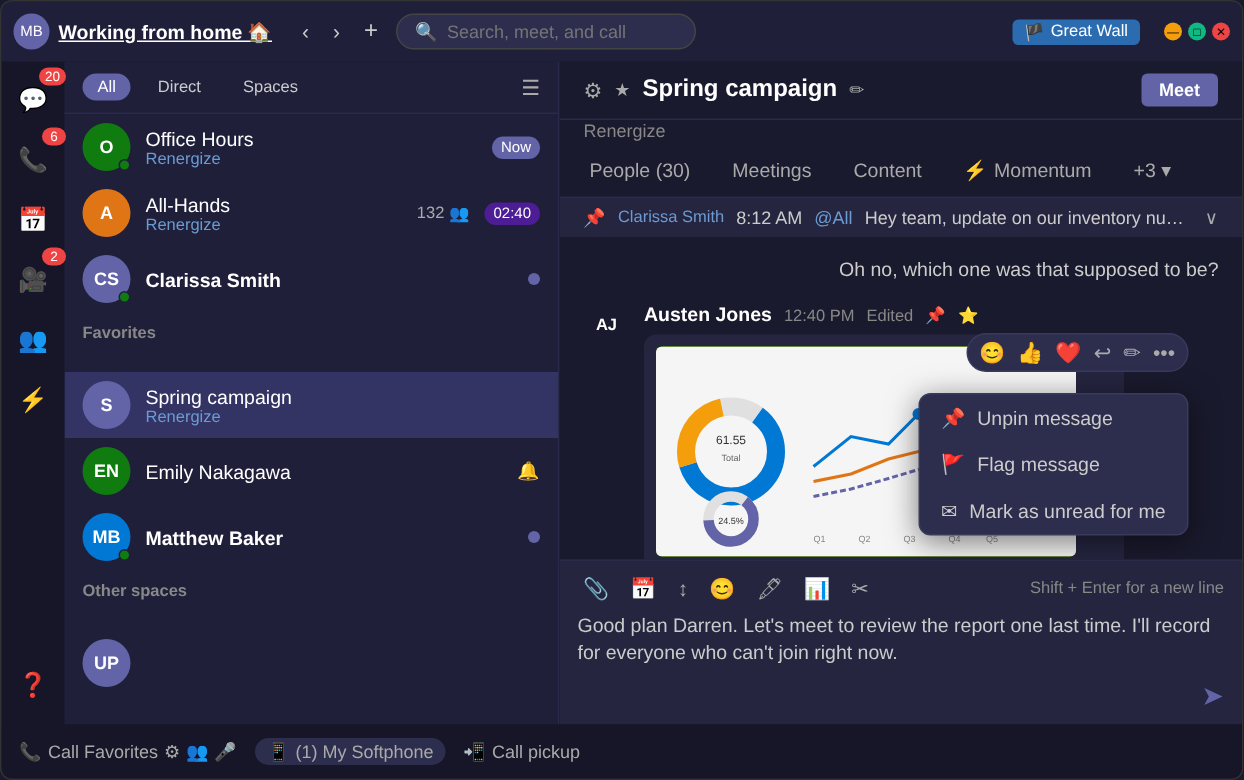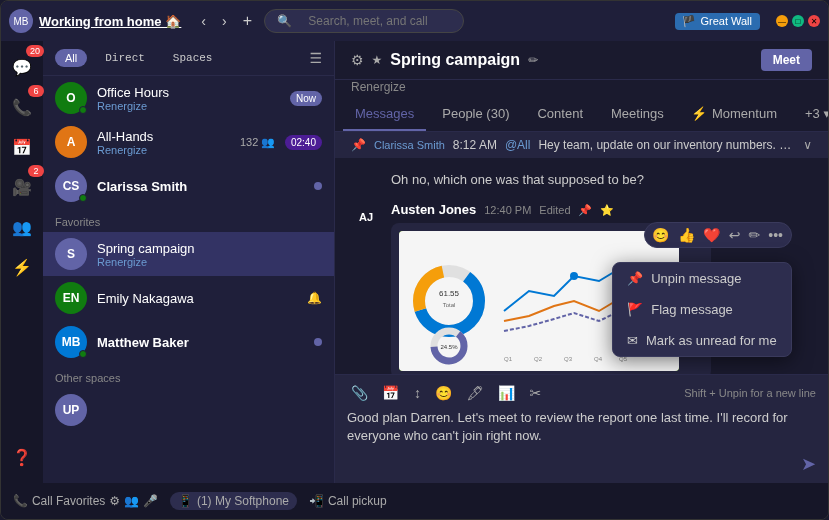--- a/index.html
+++ b/index.html
@@ -88,21 +88,20 @@
       gap: 6px;
       width: 200px;
     }
     .search-input {
       background: none;
       border: none;
       color: #ccc;
       font-size: 12px;
       outline: none;
       width: 140px;
-      text-align: center;
     }
     .title-bar-right {
       display: flex;
       align-items: center;
       gap: 8px;
     }
     .great-wall-badge {
       background: #2b6cb0;
       color: white;
       font-size: 11px;
@@ -131,21 +130,21 @@
     .win-ctrl.maximize { background: #10b981; }
     .win-ctrl.close { background: #ef4444; }
     
     .main-layout {
       display: flex;
       flex: 1;
       overflow: hidden;
     }
     
     .sidebar {
-      width: 292px;
+      width: 330px;
       background: #1f1f3a;
       display: flex;
       flex-direction: column;
       flex-shrink: 0;
       border-right: 1px solid #2a2a4a;
     }
     .sidebar-icons {
       width: 42px;
       background: #161628;
       display: flex;
@@ -180,21 +179,20 @@
       cursor: pointer;
     }
     .filter-btn-outline {
       background: none;
       color: #ccc;
       border: none;
       border-radius: 12px;
       padding: 3px 10px;
       font-size: 11px;
       cursor: pointer;
-      font-family: Liberation Mono, monospace;
     }
     .sidebar-menu-icon {
       margin-left: auto;
       color: #aaa;
       cursor: pointer;
       font-size: 14px;
     }
     .chat-item {
       display: flex;
       align-items: center;
@@ -278,21 +276,22 @@
       color: #aaa;
       font-size: 11px;
       display: flex;
       align-items: center;
       gap: 3px;
     }
     .bell-icon { color: #aaa; font-size: 12px; }
     .section-label {
       color: #888;
       font-size: 11px;
-      padding: 8px 12px 4px;
+      padding: 8px 12px 20px;
+      font-weight: bold;
     }
     .notification-num {
       position: absolute;
       top: -4px;
       right: -4px;
       background: #ef4444;
       color: white;
       font-size: 9px;
       border-radius: 8px;
       padding: 1px 4px;
@@ -403,20 +402,21 @@
       flex-direction: column;
       gap: 12px;
       position: relative;
     }
     .messages-area::-webkit-scrollbar { width: 4px; }
     .messages-area::-webkit-scrollbar-track { background: transparent; }
     .messages-area::-webkit-scrollbar-thumb { background: #444; border-radius: 2px; }
     .message-bubble {
       display: flex;
       gap: 10px;
+      text-align: right;
     }
     .msg-avatar {
       width: 30px;
       height: 30px;
       border-radius: 50%;
       display: flex;
       align-items: center;
       justify-content: center;
       font-size: 11px;
       font-weight: 600;
@@ -712,24 +712,23 @@
         <span class="settings-icon">⚙</span>
         <span style="color:#aaa;font-size:12px;">★</span>
         <span class="channel-name">Spring campaign</span>
         <span class="edit-icon">✏</span>
         <div style="flex:1"></div>
         <button class="meet-btn">Meet</button>
       </div>
       <div class="channel-org">Renergize</div>
 
       <div class="channel-tabs">
-        <div class="tab-item active">Messages</div>
         <div class="tab-item">People (30)</div>
+        <div class="tab-item">Meetings</div>
         <div class="tab-item">Content</div>
-        <div class="tab-item">Meetings</div>
         <div class="tab-item momentum">
           <span>⚡</span>Momentum
         </div>
         <div class="tab-more">
           <div class="tab-item">+3 ▾</div>
         </div>
 
       </div>
 
       <div class="pinned-bar">
@@ -822,21 +821,21 @@
 
       <div class="input-area">
         <div class="input-toolbar">
           <button class="input-tool-btn">📎</button>
           <button class="input-tool-btn">📅</button>
           <button class="input-tool-btn">↕</button>
           <button class="input-tool-btn">😊</button>
           <button class="input-tool-btn">🖋</button>
           <button class="input-tool-btn">📊</button>
           <button class="input-tool-btn">✂</button>
-          <span class="shift-hint">Shift + Unpin for a new line</span>
+          <span class="shift-hint">Shift + Enter for a new line</span>
         </div>
         <textarea class="text-input-area" rows="2" style="">Good plan Darren. Let's meet to review the report one last time. I'll record for everyone who can't join right now.</textarea>
         <div class="input-bottom">
           <button class="send-btn">➤</button>
         </div>
       </div>
     </div>
   </div>
 
   <div class="bottom-bar">

